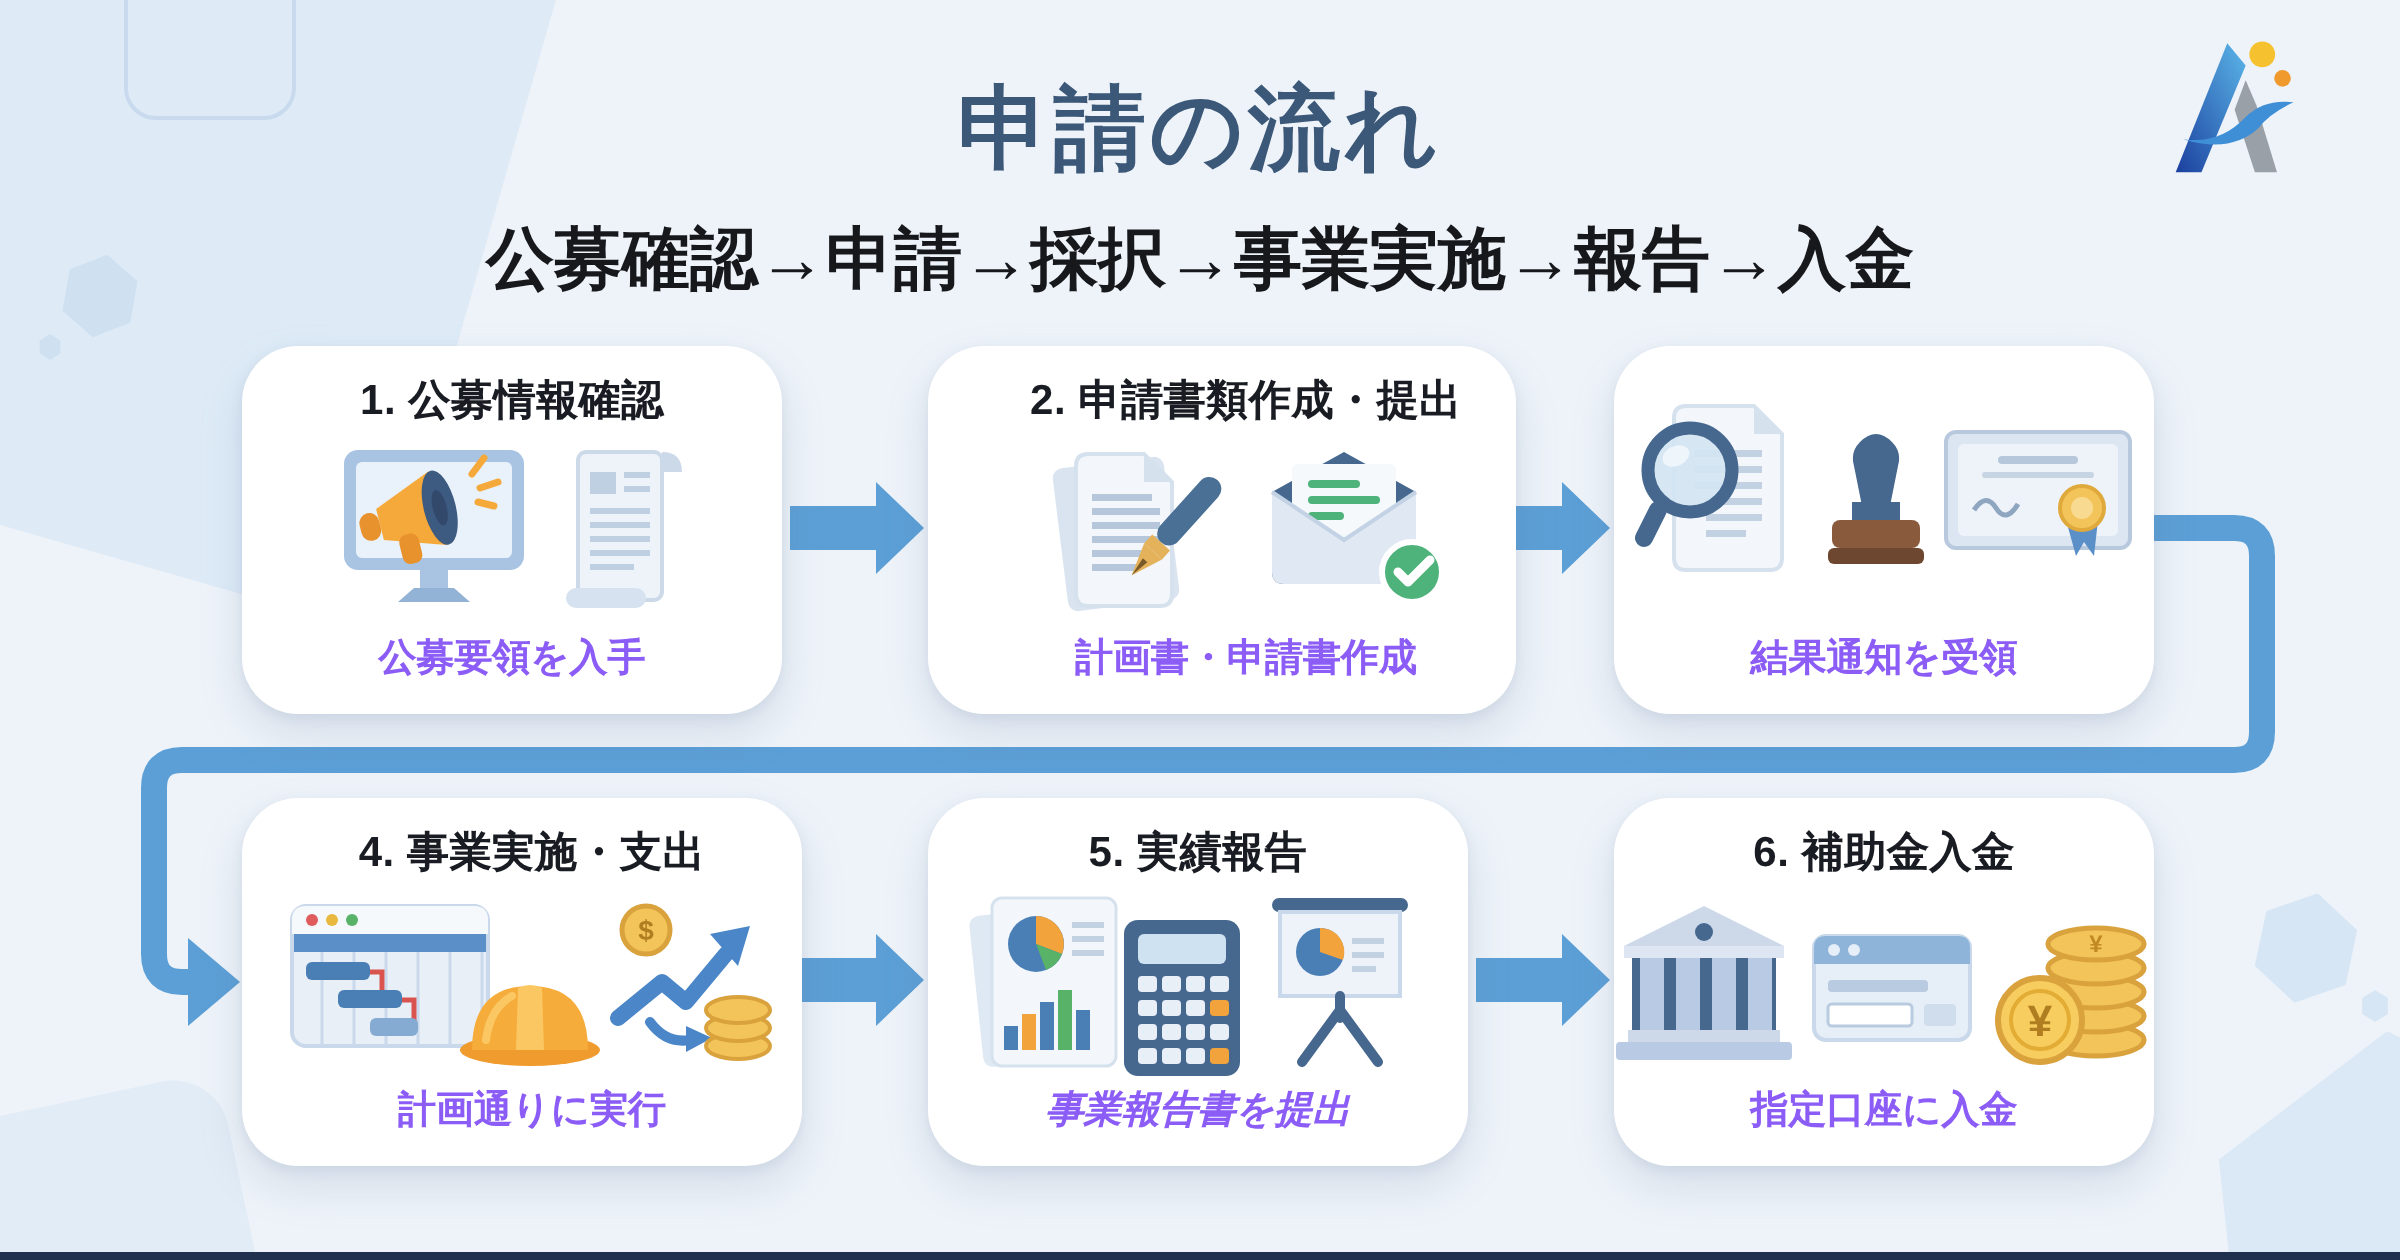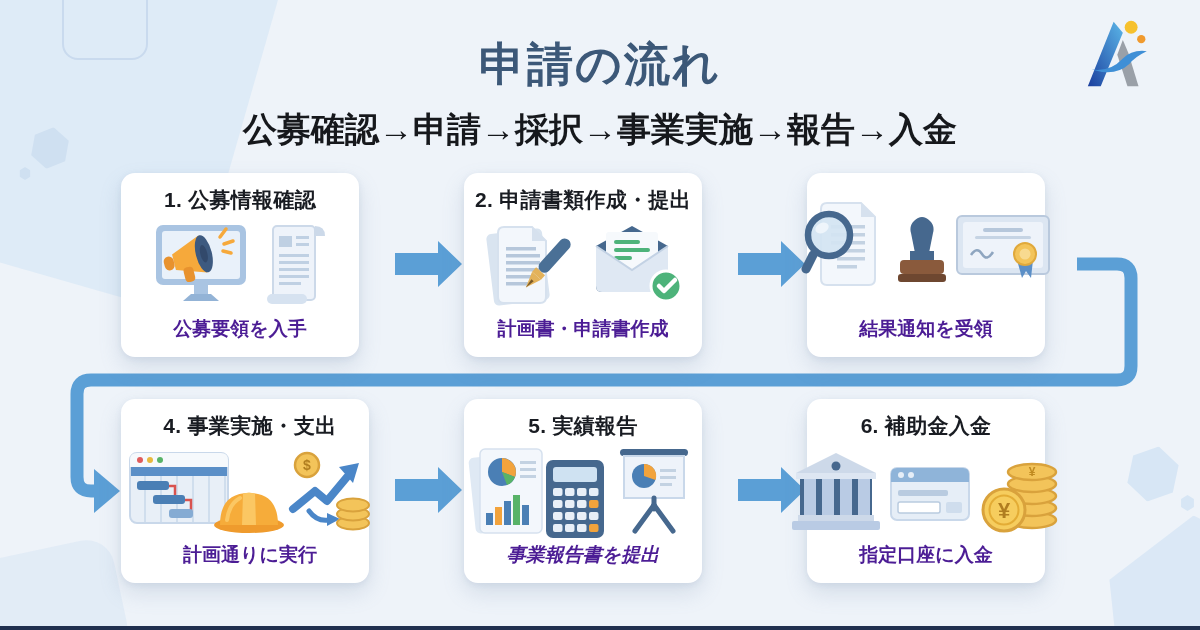--- a/index.html
+++ b/index.html
@@ -28,28 +28,28 @@
   
   .logo{position:absolute;top:16px;right:44px;display:flex;align-items:center;gap:10px;}
   .logo-text{display:flex;flex-direction:column;align-items:center;}
   .logo-name{font-size:35px;font-weight:500;letter-spacing:11px;color:#333;text-indent:11px;line-height:1;}
   .logo-sub{font-size:13px;font-weight:500;letter-spacing:8px;color:#4a4a4a;text-indent:8px;margin-top:6px;}
 
   
   .flow-arrows{position:absolute;left:0;top:0;}
 
   
-  .card{position:absolute;width:238px;height:184px;background:#fff;border-radius:14px;
+  .card{position:absolute;width:270px;height:184px;background:#fff;border-radius:28px;
     box-shadow:0 10px 22px rgba(108,135,168,.20),0 2px 6px rgba(108,135,168,.12);
     display:flex;flex-direction:column;align-items:center;justify-content:flex-end;}
-  .c1{left:121px;top:173px;} .c2{left:464px;top:173px;} .c3{left:807px;top:173px;}
+  .c1{left:121px;top:173px;} .c2{left:464px;top:173px;padding-left:24px;} .c3{left:807px;top:173px;}
   .c4{left:121px;top:399px;padding-left:10px;} .c5{left:464px;top:399px;} .c6{left:807px;top:399px;}
   .card-title{margin-top:13px;font-size:21px;font-weight:700;color:#191c22;letter-spacing:.3px;white-space:nowrap;}
   .icons{flex:1;display:flex;align-items:center;justify-content:center;}
-  .card-caption{margin-bottom:15px;font-size:19px;font-weight:600;color:#4c1d95;white-space:nowrap;}
+  .card-caption{margin-bottom:15px;font-size:19px;font-weight:600;color:#8b5cf6;white-space:nowrap;}
   .icons svg{display:block;}
 </style>
 </head>
 <body>
 
 <div id="canvas">
 
   <div class="deco deco-tl"></div>
   <div class="deco deco-outline"></div>
   <div class="deco hex hex-a"></div>

